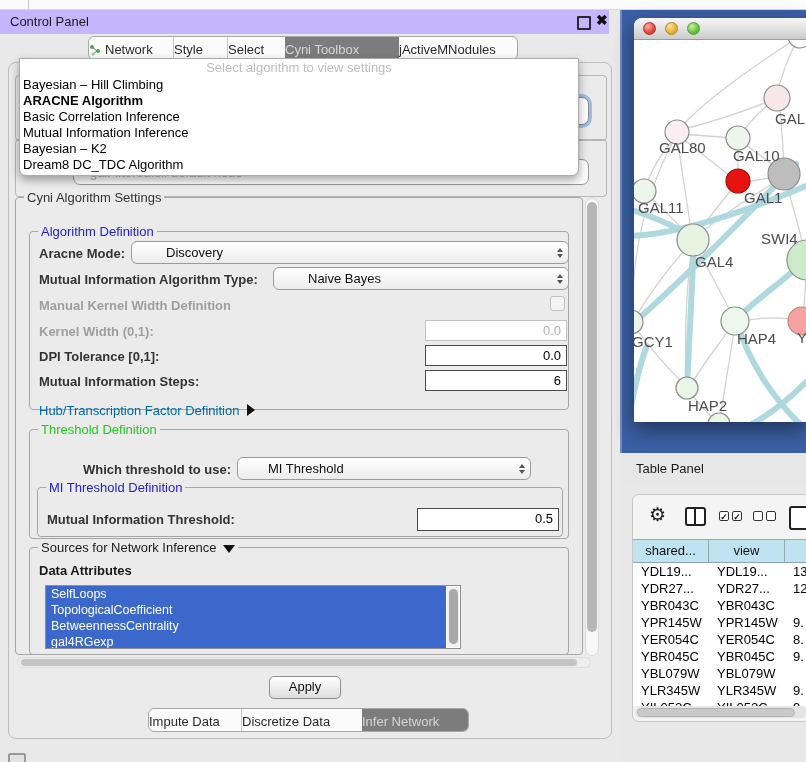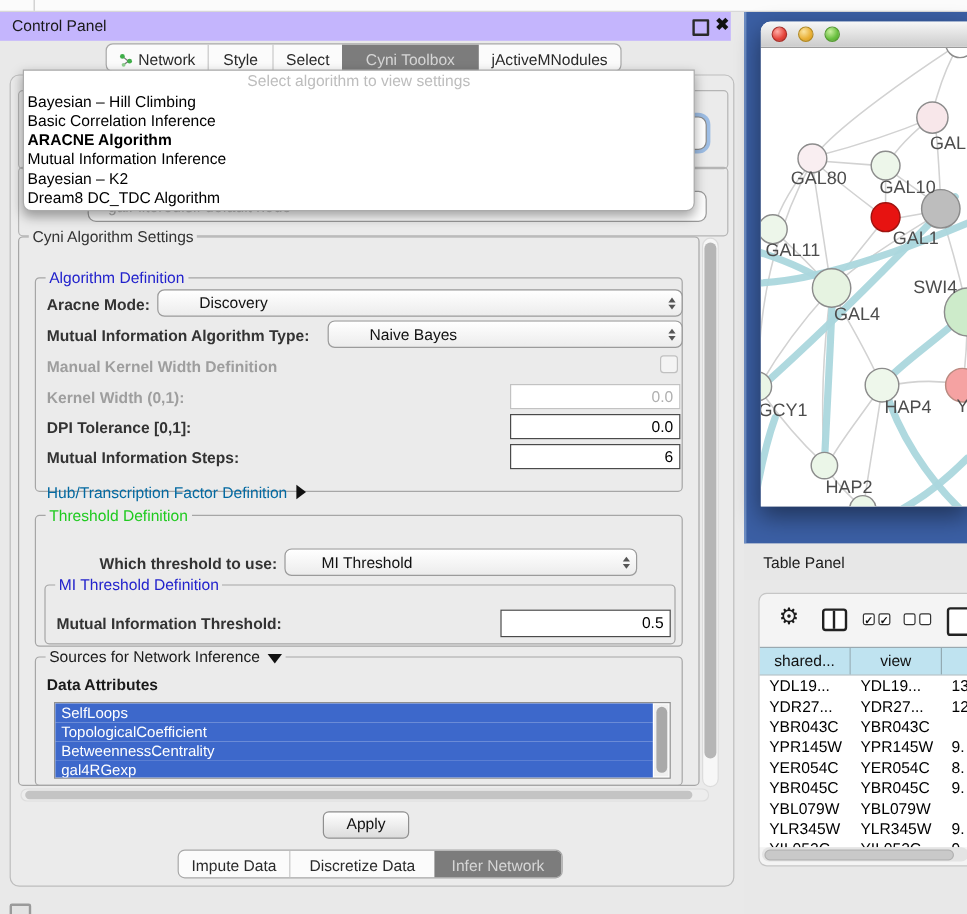--- a/index.html
+++ b/index.html
@@ -15,21 +15,21 @@
   
   #cp-titlebar{left:0;top:10px;width:609px;height:24px;background:#c4b5fd;}
   #cp-title{position:absolute;left:10px;top:4px;font-size:13px;color:#1a1a1a;}
   #float-btn{position:absolute;left:577px;top:6px;width:10px;height:10px;border:2px solid #2a2a2a;border-radius:1px;cursor:default;}
   #close-btn{position:absolute;left:596px;top:2px;font-size:14px;font-weight:bold;color:#111;}
 
   
   #tabbar{left:88px;top:36px;height:22px;display:inline-flex;border:1px solid #a8a8a8;border-radius:6px;
           background:#fbfbfb;overflow:hidden;}
   .tab{height:26px;line-height:22px;text-align:center;font-size:13px;color:#2a2a2a;white-space:nowrap;
-       display:flex;align-items:center;justify-content:center;gap:4px;}
+       display:flex;align-items:center;gap:4px;}
   .tab + .tab{border-left:1px solid #c8c8c8;}
   .tab.selected{background:#7c7c7c;color:#d6d6d6;border-left:none;}
   .tab.selected + .tab{border-left:none;}
 
   
   #cp-body{left:8px;top:62px;width:602px;height:675px;background:#ebebeb;border:1px solid #bdbdbd;border-radius:8px;}
 
   
   .gbox{position:absolute;border:1px solid #b5b5b5;border-radius:4px;}
   #combo-a{position:absolute;left:72px;top:34px;width:506px;height:26px;border:1px solid #8a8a8a;border-radius:7px;
@@ -63,21 +63,21 @@
   .tfield.en{border:1px solid #4a4a4a;}
   .tfield.dis{border:1px solid #c2c2c2;color:#b0b0b0;}
   .checkbox{position:absolute;width:13px;height:13px;border:1px solid #c0c0c0;border-radius:3px;background:#f4f4f4;}
 
   .tri-right{display:inline-block;width:0;height:0;border-top:6px solid transparent;border-bottom:6px solid transparent;
              border-left:8px solid #111;margin-left:8px;vertical-align:-1px;}
   .tri-down{display:inline-block;width:0;height:0;border-left:6px solid transparent;border-right:6px solid transparent;
             border-top:8px solid #111;margin-left:6px;vertical-align:-1px;}
 
   
-  #attr-list{position:absolute;left:36px;top:522px;width:514px;height:64px;background:#fff;border:1px solid #8f8f8f;
+  #attr-list{position:absolute;left:36px;top:522px;width:416px;height:64px;background:#fff;border:1px solid #8f8f8f;
              box-sizing:border-box;overflow:hidden;}
   .attr-item{height:16px;line-height:16px;font-size:12.5px;color:#fff;background:#3d68cb;padding-left:5px;
              width:calc(100% - 14px);box-sizing:border-box;white-space:nowrap;}
   #attr-scroll{position:absolute;right:1px;top:1px;width:12px;height:60px;background:#f0f0f0;}
   #attr-thumb{position:absolute;left:1.5px;top:2px;width:9px;height:55px;background:#a9a9a9;border-radius:5px;}
 
   
   #v-scroll{position:absolute;left:576px;top:135px;width:14px;height:458px;background:#f7f7f7;border:1px solid #dcdcdc;
             border-radius:7px;box-sizing:border-box;}
   #v-thumb{position:absolute;left:1px;top:3px;width:10px;height:430px;background:#b6b6b6;border-radius:6px;}
@@ -179,22 +179,22 @@
 
     <div class="gbox" style="left:6px;top:12px;width:590px;height:64px;"></div>
     <div id="combo-a"></div>
     <div class="gbox" style="left:6px;top:76px;width:590px;height:56px;"></div>
     <div id="combo-b">galFiltered.sif default node</div>
 
     <div id="algo-dropdown">
       <div id="algo-hint">Select algorithm to view settings</div>
       <div id="algo-items">
           <div class="algo-item">Bayesian – Hill Climbing</div>
+          <div class="algo-item bold">ARACNE Algorithm</div>
           <div class="algo-item">Basic Correlation Inference</div>
-          <div class="algo-item bold">ARACNE Algorithm</div>
           <div class="algo-item">Mutual Information Inference</div>
           <div class="algo-item">Bayesian – K2</div>
           <div class="algo-item">Dream8 DC_TDC Algorithm</div>
         </div>
     </div>
 
     <div class="gbox" style="left:6px;top:134px;width:566px;height:456px;border-color:#a6a6a6;">
       <span class="legend">Cyni Algorithm Settings</span>
     </div>
 

